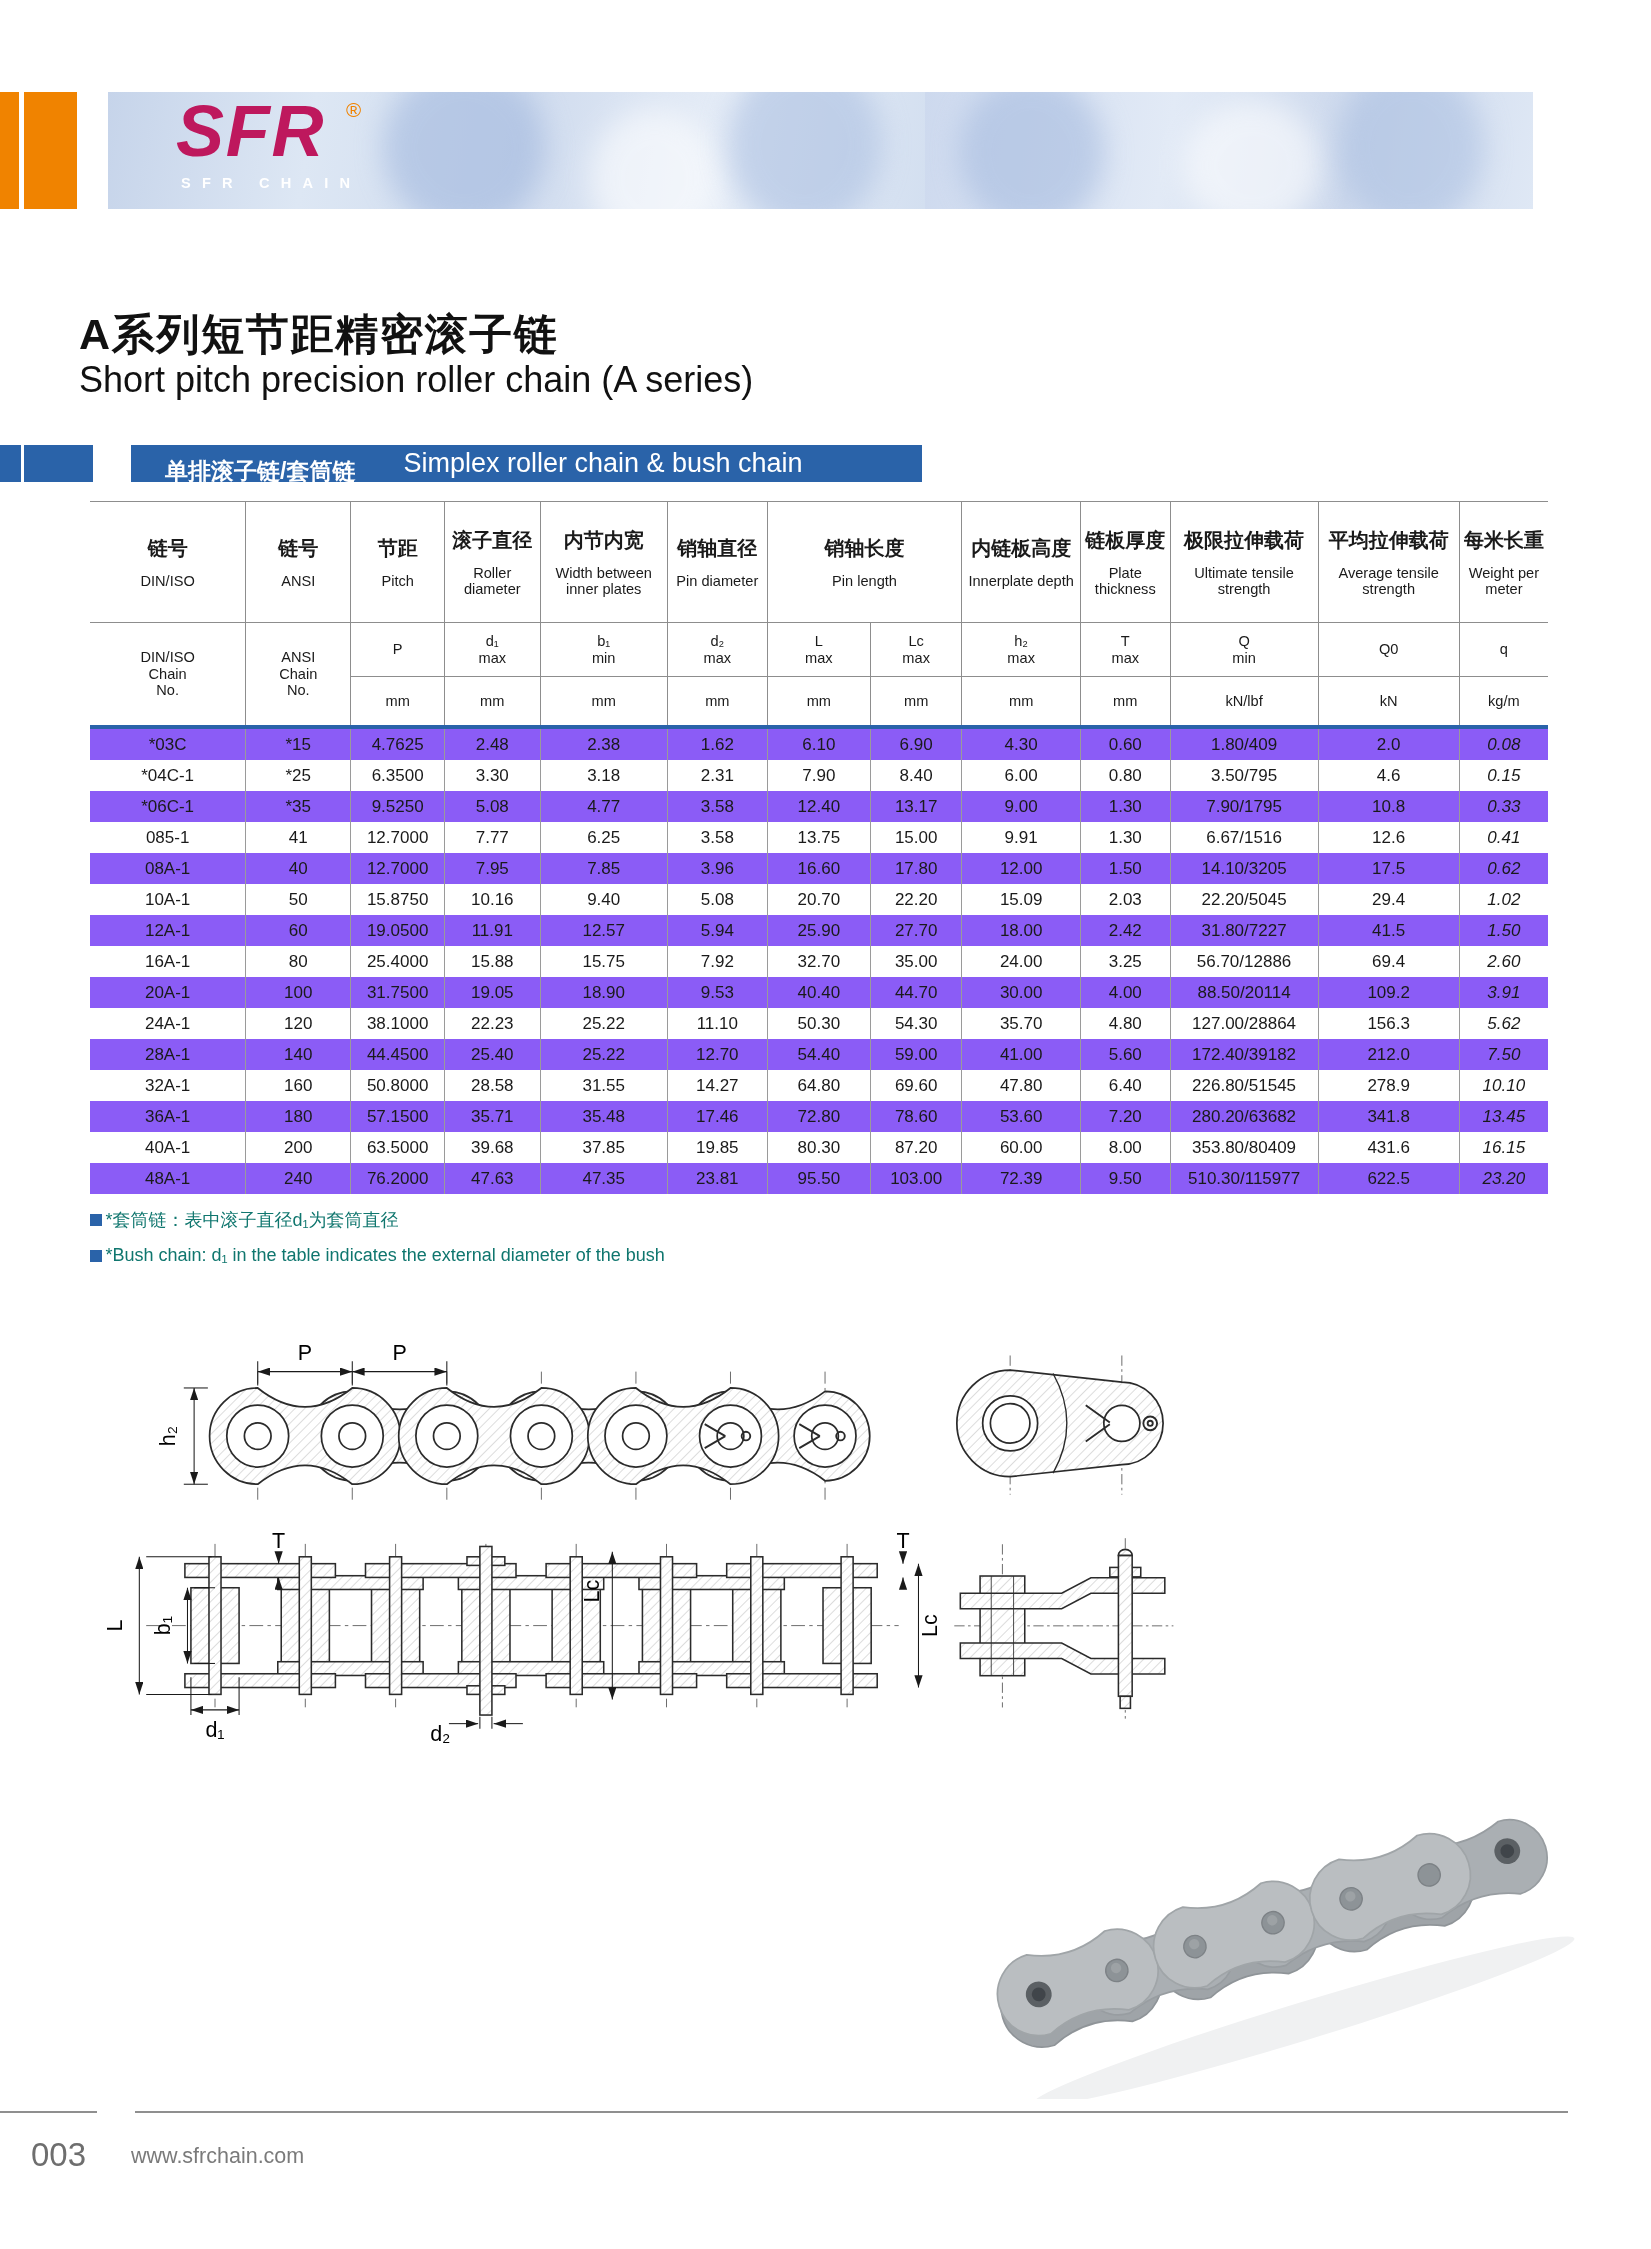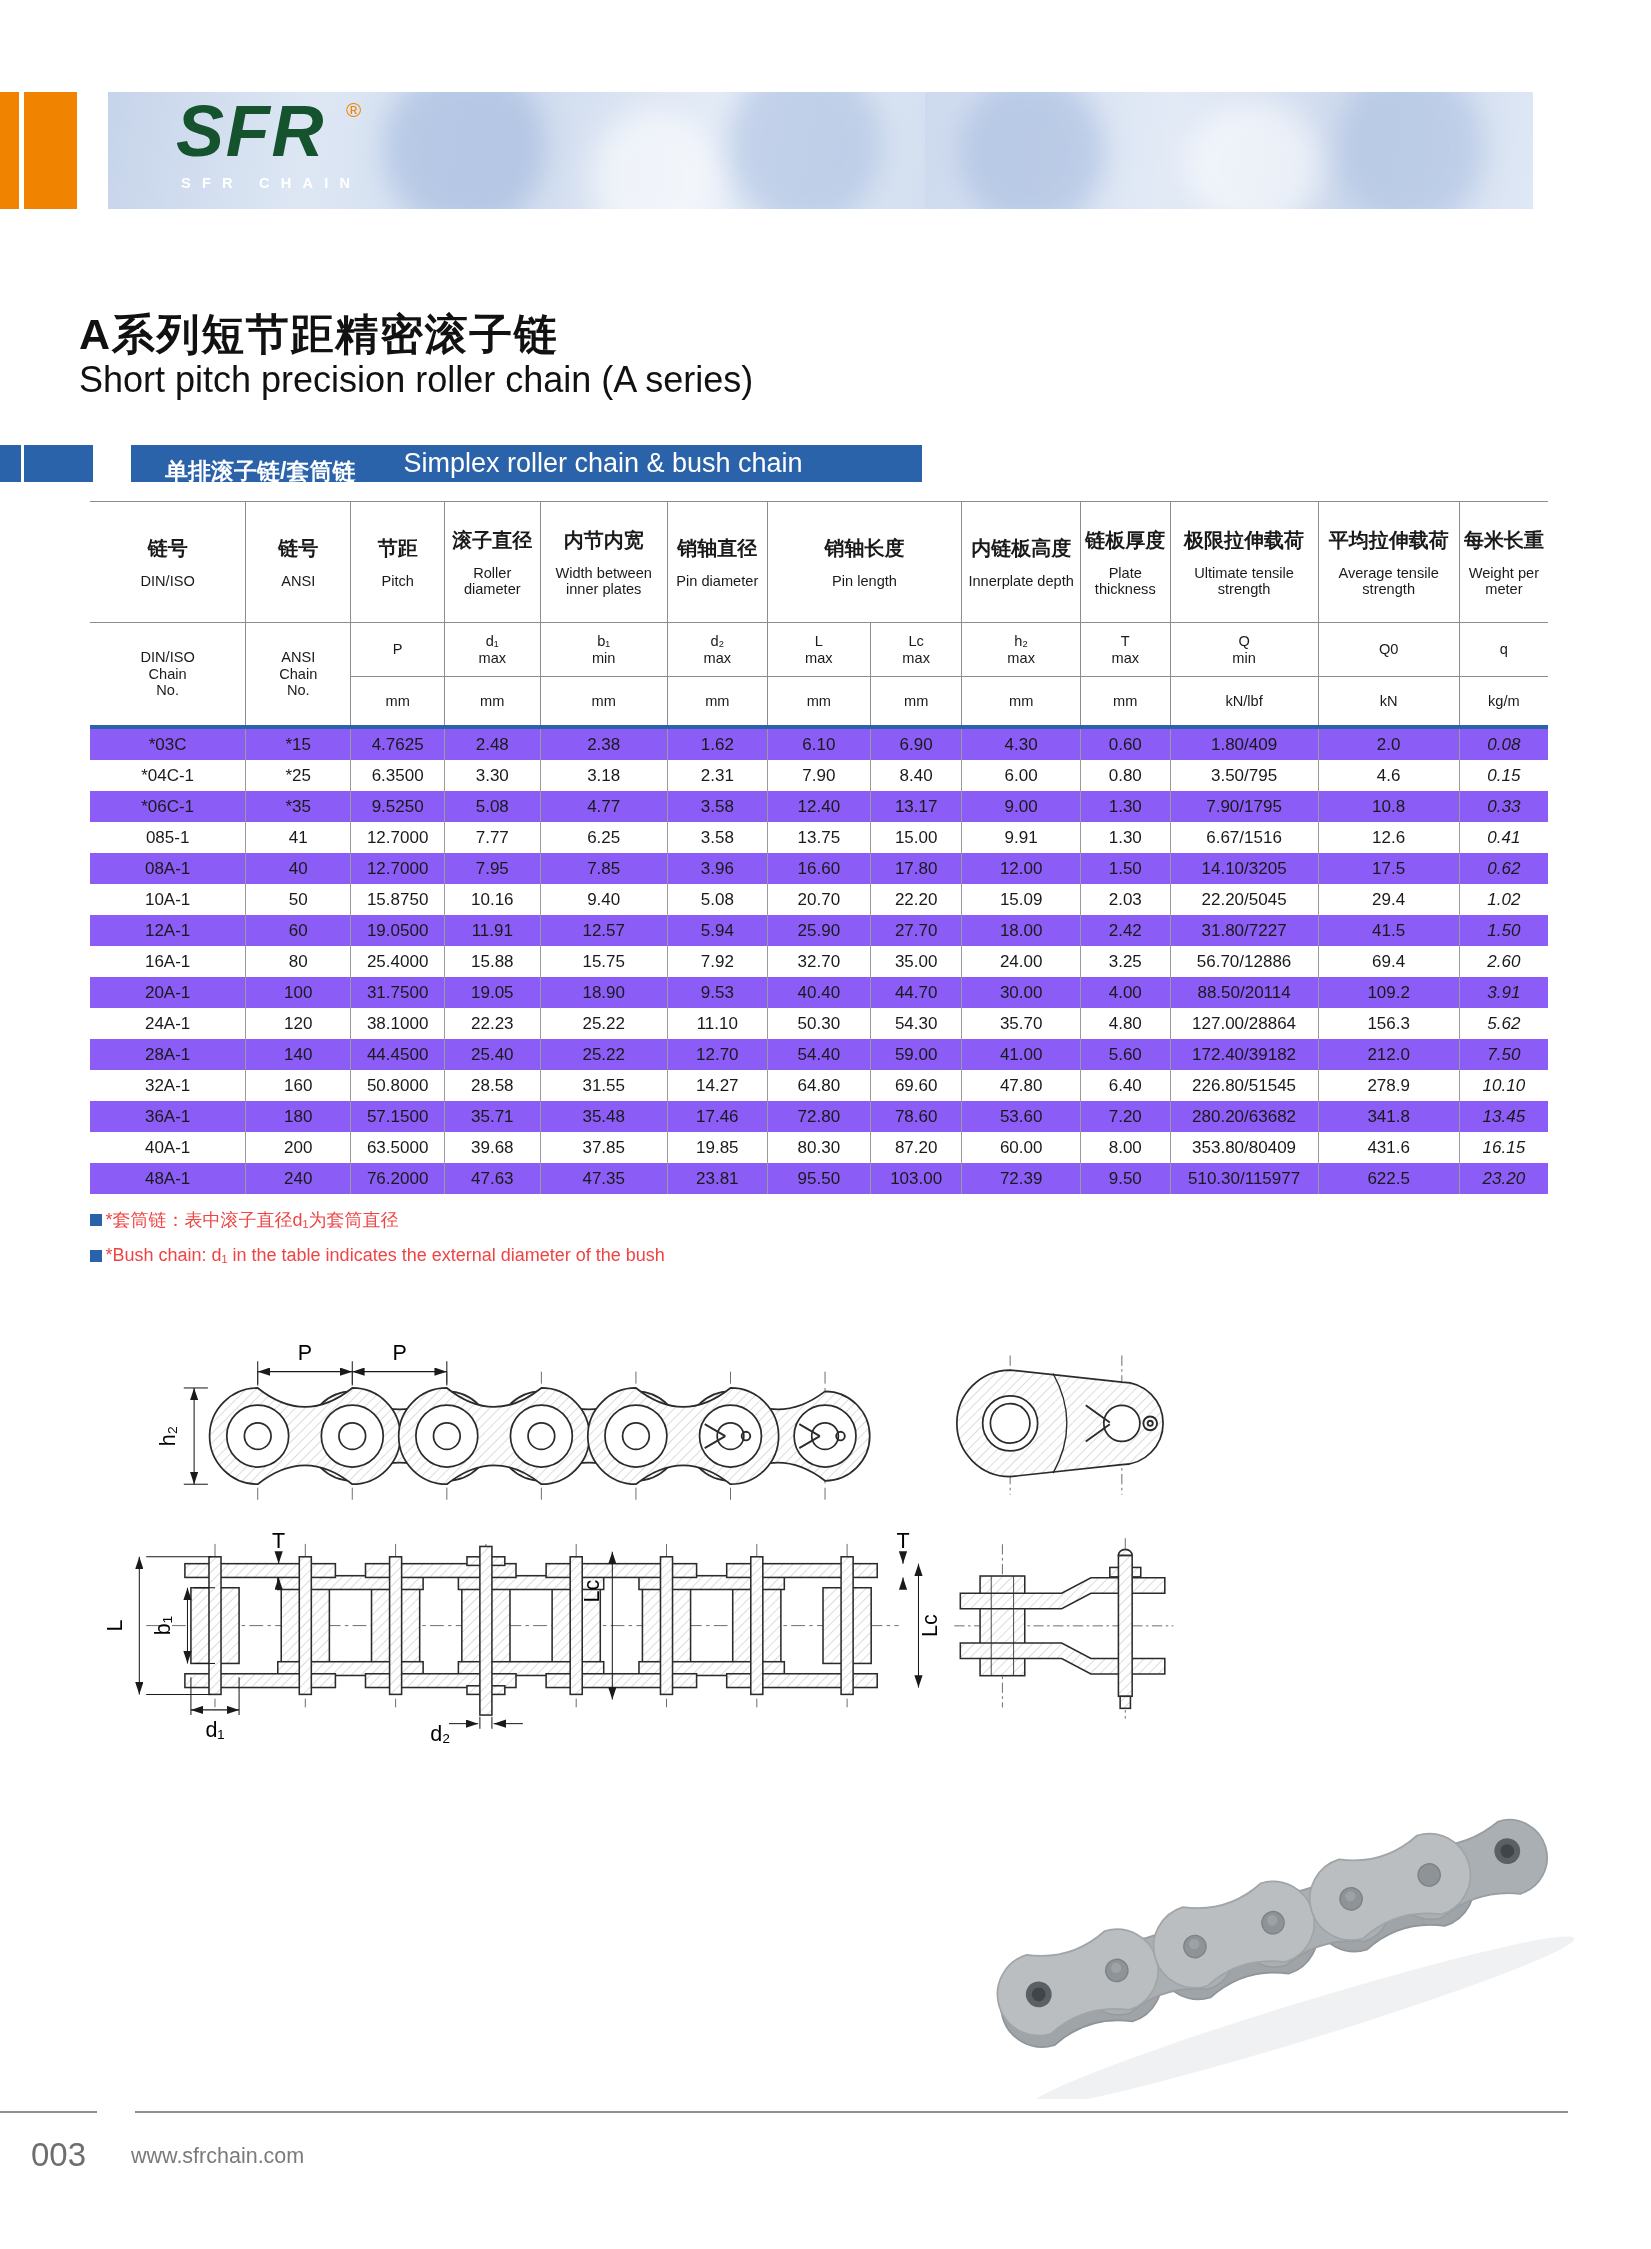--- a/index.html
+++ b/index.html
@@ -8,21 +8,21 @@
 
   
   .band{position:absolute;left:108px;top:92px;width:817px;height:117px;
         background:linear-gradient(100deg,#c6d4ea 0%,#dde7f4 25%,#cfdbee 50%,#e6edf7 75%,#d3dff0 100%);overflow:hidden;}
   .band2{position:absolute;left:925px;top:92px;width:608px;height:117px;
         background:linear-gradient(100deg,#cdd9ee 0%,#e2eaf6 40%,#ccd8ec 70%,#dfe8f5 100%);overflow:hidden;}
   .blur-blob{position:absolute;border-radius:50%;filter:blur(13.8px);opacity:.55;}
   .orange-strip{position:absolute;left:0;top:92px;width:19px;height:117px;background:#f08300;}
   .orange-block{position:absolute;left:24px;top:92px;width:53px;height:117px;background:#f08300;}
   .logo-sfr{position:absolute;left:176px;top:95px;font-size:72px;font-weight:bold;font-style:italic;
-            color:#14532d;letter-spacing:1.7px;line-height:1;}
+            color:#be185d;letter-spacing:1.7px;line-height:1;}
   .logo-reg{position:absolute;left:346px;top:98px;font-size:20.6px;color:#f08300;font-style:normal;}
   .logo-tag{position:absolute;left:181px;top:175px;font-size:14.6px;color:#ffffff;letter-spacing:11.2px;font-weight:bold;}
 
   
   .title-zh{position:absolute;left:79px;top:306px;font-size:43px;font-weight:bold;letter-spacing:1.7px;color:#111;}
   .title-en{position:absolute;left:79px;top:359px;font-size:36px;font-weight:400;color:#111;text-align:center;}
 
   
   .sec-strip{position:absolute;left:0;top:445px;width:20.6px;height:37px;background:#2a63a9;}
   .sec-block{position:absolute;left:24px;top:445px;width:69px;height:37px;background:#2a63a9;}
@@ -43,21 +43,21 @@
   tr.h2r th{height:53px;border-bottom:0.9px solid #8d8d8d;font-size:14.6px;}
   tr.h3r th{height:48px;font-size:14.6px;}
   th.sym{white-space:pre-line;line-height:1.15;}
   th.merge{border-bottom:none;}
   tbody td{height:31px;font-size:17px;border-right:0.9px solid #9a9a9a;}
   tbody td:last-child{border-right:none;font-style:italic;}
   tbody tr:first-child td{border-top:4.3px solid #2a63a9;}
   tbody tr.shade{background:#8b5cf6;}
 
   
-  .fnote{position:absolute;left:90px;font-size:18px;color:#ef4444;display:flex;align-items:center;}
+  .fnote{position:absolute;left:90px;font-size:18px;color:#0f766e;display:flex;align-items:center;}
   .fnote .bullet{width:12px;height:12px;background:#2a63a9;display:inline-block;margin-right:3.4px;}
 
   
   .diag{position:absolute;}
   svg text{font-family:"Liberation Sans","DejaVu Sans",sans-serif;}
 
   
   .rule1{position:absolute;left:0;top:2111px;width:97px;height:1.7px;background:#8f8f8f;}
   .rule2{position:absolute;left:135px;top:2111px;width:1433px;height:1.7px;background:#8f8f8f;}
   .pageno{position:absolute;left:31px;top:2136px;font-size:33px;color:#6e6e6e;}

